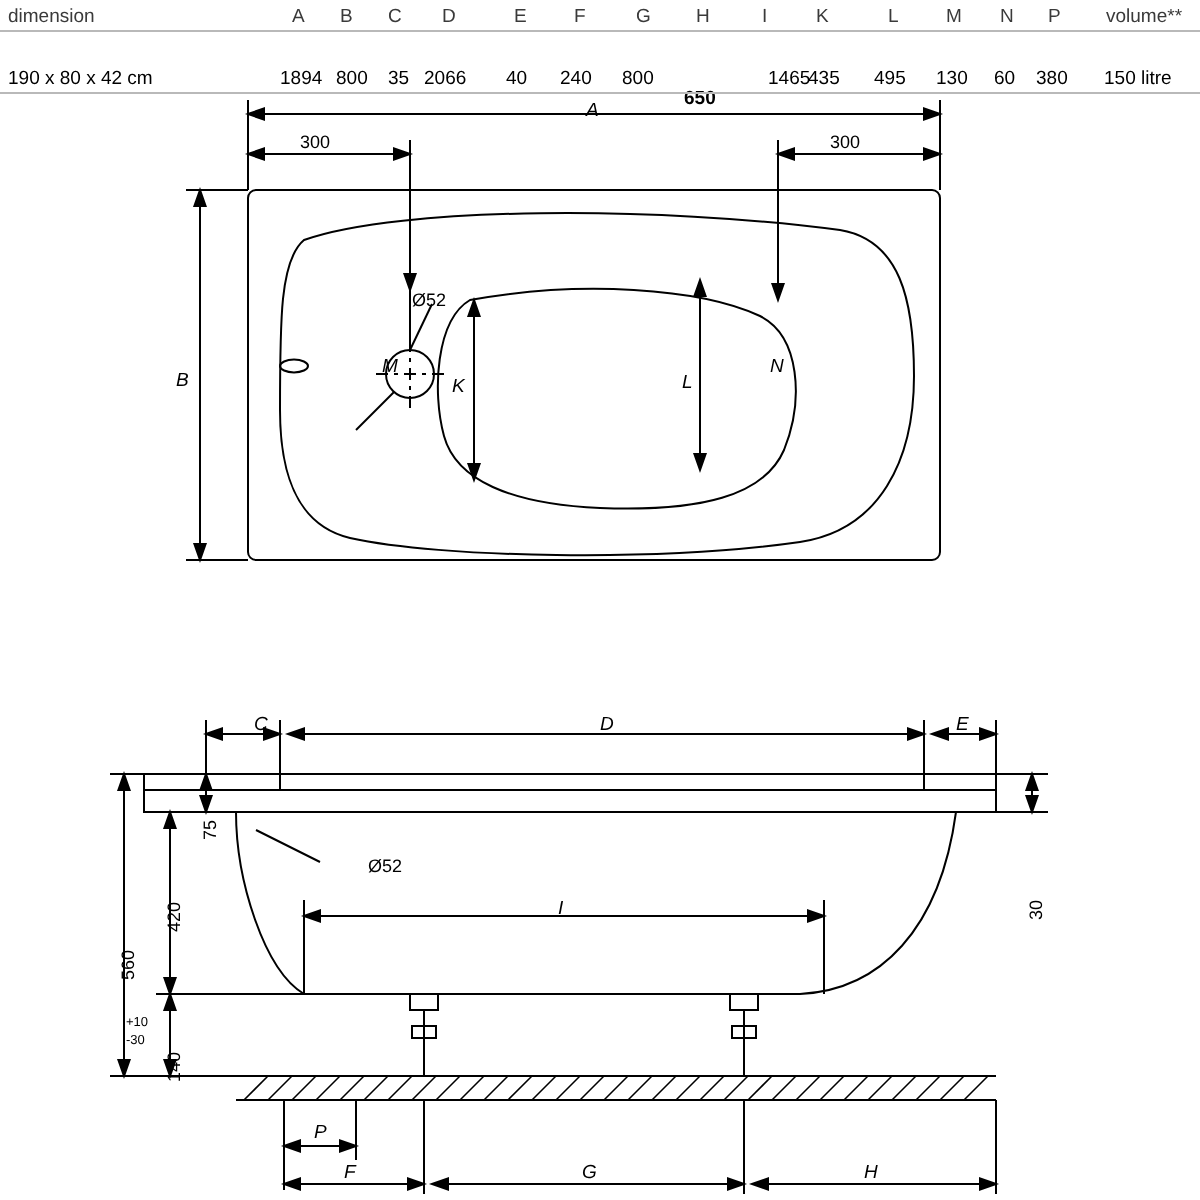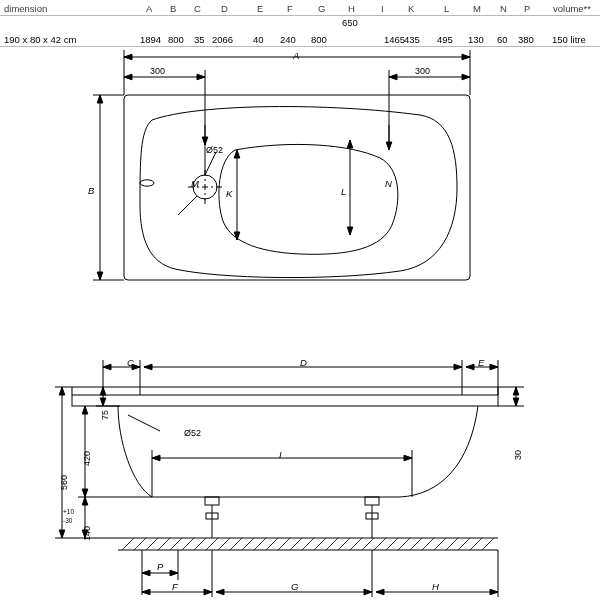--- a/index.html
+++ b/index.html
@@ -47,21 +47,21 @@
     </div>
     <div class="spec-row" style="top:0;">
       <span class="cell val" style="left:4px;top:19px;">190 x 80 x 42 cm</span>
       <span class="cell val" style="left:140px;top:19px;">1894</span>
       <span class="cell val" style="left:168px;top:19px;">800</span>
       <span class="cell val" style="left:194px;top:19px;">35</span>
       <span class="cell val" style="left:212px;top:19px;">2066</span>
       <span class="cell val" style="left:253px;top:19px;">40</span>
       <span class="cell val" style="left:280px;top:19px;">240</span>
       <span class="cell val" style="left:311px;top:19px;">800</span>
-      <span class="cell val" style="left:342px;top:2px;">650</span>
+      <span class="cell val" style="left:342px;top:29px;font-weight:bold;">650</span>
       <span class="cell val" style="left:384px;top:19px;">1465</span>
       <span class="cell val" style="left:404px;top:19px;">435</span>
       <span class="cell val" style="left:437px;top:19px;text-align:center;">495</span>
       <span class="cell val" style="left:468px;top:19px;">130</span>
       <span class="cell val" style="left:497px;top:19px;">60</span>
       <span class="cell val" style="left:518px;top:19px;">380</span>
       <span class="cell val" style="left:552px;top:19px;">150 litre</span>
       <div class="spec-rule2"></div>
     </div>
   </div>

